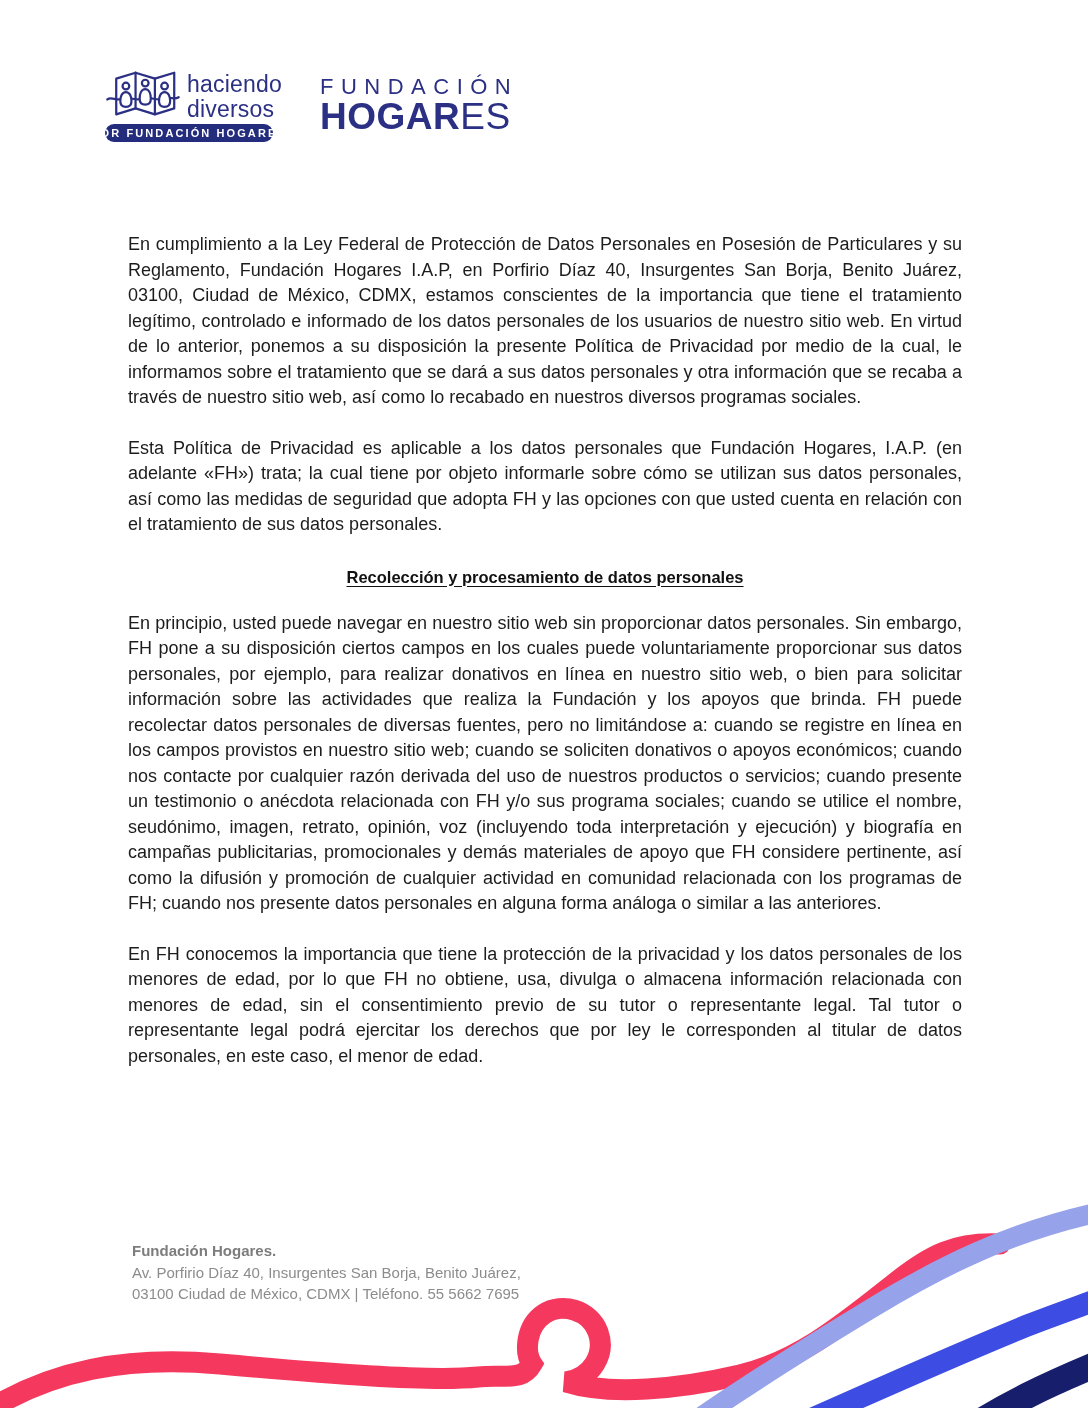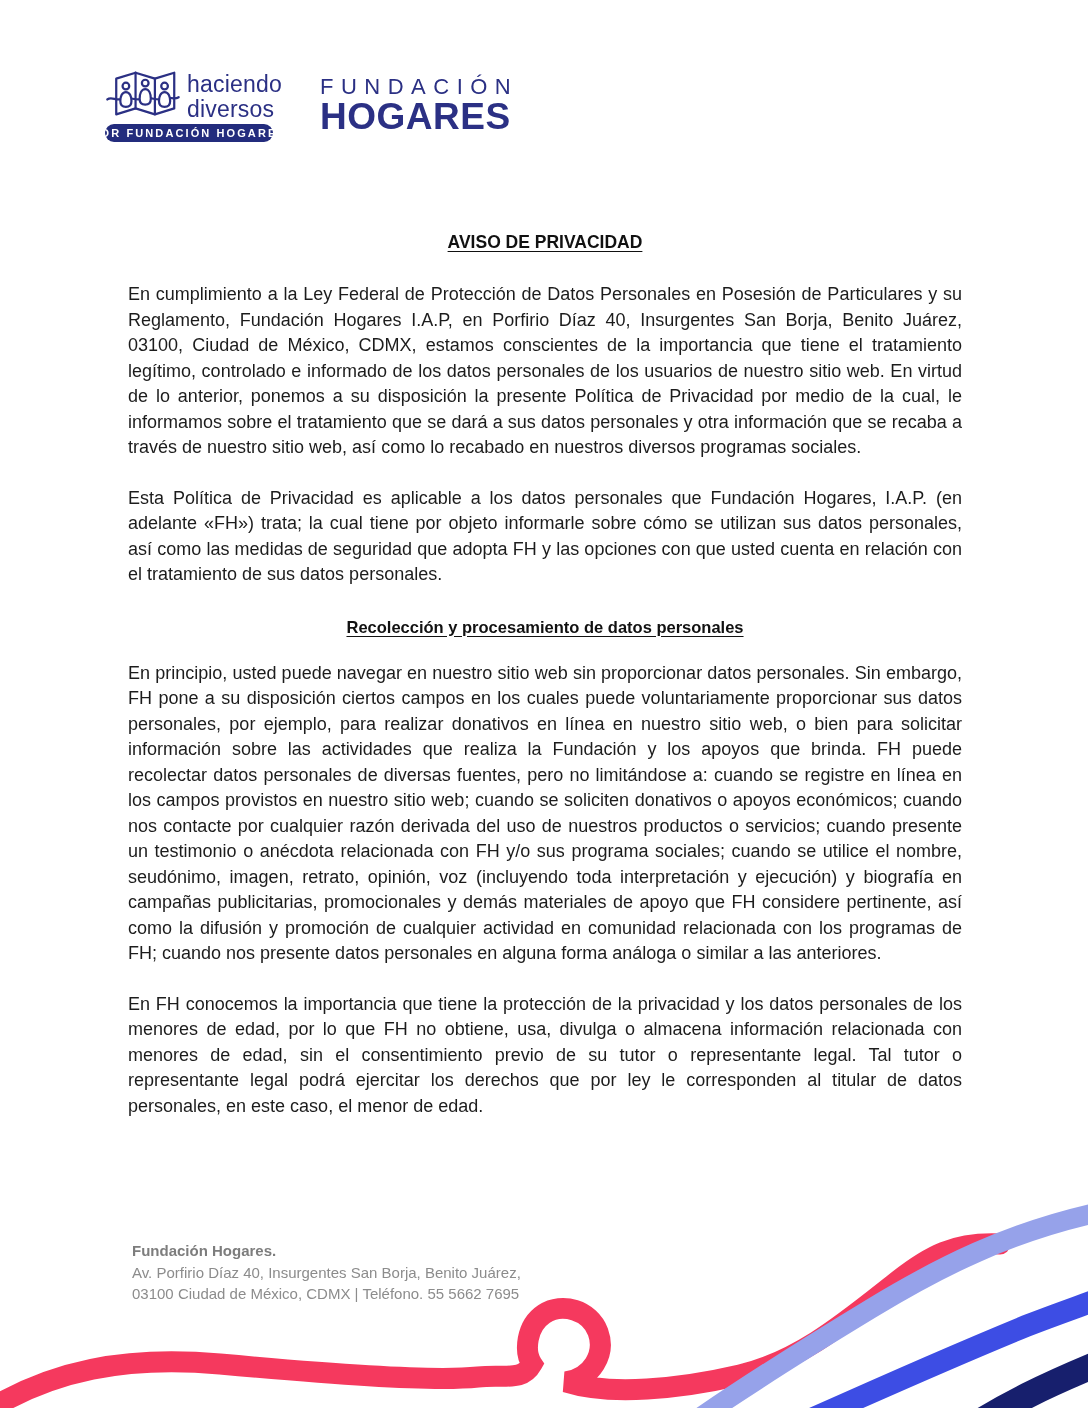--- a/index.html
+++ b/index.html
@@ -31,21 +31,21 @@
     display:flex;align-items:center;justify-content:center;
     white-space:nowrap;
   }
   .logo-fh{margin-left:38px;margin-top:11px;color:#2b3084;}
   .logo-fh .fund{
     font-size:22px;font-weight:500;
     letter-spacing:7.5px;line-height:20px;
   }
   .logo-fh .hog{font-size:37px;line-height:38px;letter-spacing:.5px;margin-top:1px;}
   .logo-fh .hog .b{font-weight:bold;}
-  .logo-fh .hog .l{font-weight:bold;}
+  .logo-fh .hog .l{font-weight:normal;}
 
   
   .main{position:absolute;left:128px;right:126px;top:232px;}
   .doc-title{
     margin:0 0 29px 0;
     text-align:center;
     font-size:17.5px;font-weight:bold;
     text-decoration:underline;
     text-underline-offset:3px;
     color:#111;
@@ -103,21 +103,20 @@
       <div class="badge">POR FUNDACIÓN HOGARES</div>
     </div>
 
     <div class="logo-fh">
       <div class="fund">FUNDACIÓN</div>
       <div class="hog"><span class="b">HOGAR</span><span class="l">ES</span></div>
     </div>
   </div>
 
   <div class="main">
-    <h1 class="doc-title">AVISO DE PRIVACIDAD</h1>
 
     <p class="para">En cumplimiento a la Ley Federal de Protección de Datos Personales en Posesión de Particulares y su Reglamento, Fundación Hogares I.A.P, en Porfirio Díaz 40, Insurgentes San Borja, Benito Juárez, 03100, Ciudad de México, CDMX, estamos conscientes de la importancia que tiene el tratamiento legítimo, controlado e informado de los datos personales de los usuarios de nuestro sitio web. En virtud de lo anterior, ponemos a su disposición la presente Política de Privacidad por medio de la cual, le informamos sobre el tratamiento que se dará a sus datos personales y otra información que se recaba a través de nuestro sitio web, así como lo recabado en nuestros diversos programas sociales.</p>
 
     <p class="para">Esta Política de Privacidad es aplicable a los datos personales que Fundación Hogares, I.A.P. (en adelante «FH») trata; la cual tiene por objeto informarle sobre cómo se utilizan sus datos personales, así como las medidas de seguridad que adopta FH y las opciones con que usted cuenta en relación con el tratamiento de sus datos personales.</p>
 
     <h2 class="section-heading">Recolección y procesamiento de datos personales</h2>
 
     <p class="para">En principio, usted puede navegar en nuestro sitio web sin proporcionar datos personales. Sin embargo, FH pone a su disposición ciertos campos en los cuales puede voluntariamente proporcionar sus datos personales, por ejemplo, para realizar donativos en línea en nuestro sitio web, o bien para solicitar información sobre las actividades que realiza la Fundación y los apoyos que brinda. FH puede recolectar datos personales de diversas fuentes, pero no limitándose a: cuando se registre en línea en los campos provistos en nuestro sitio web; cuando se soliciten donativos o apoyos económicos; cuando nos contacte por cualquier razón derivada del uso de nuestros productos o servicios; cuando presente un testimonio o anécdota relacionada con FH y/o sus programa sociales; cuando se utilice el nombre, seudónimo, imagen, retrato, opinión, voz (incluyendo toda interpretación y ejecución) y biografía en campañas publicitarias, promocionales y demás materiales de apoyo que FH considere pertinente, así como la difusión y promoción de cualquier actividad en comunidad relacionada con los programas de FH; cuando nos presente datos personales en alguna forma análoga o similar a las anteriores.</p>
 
     <p class="para">En FH conocemos la importancia que tiene la protección de la privacidad y los datos personales de los menores de edad, por lo que FH no obtiene, usa, divulga o almacena información relacionada con menores de edad, sin el consentimiento previo de su tutor o representante legal. Tal tutor o representante legal podrá ejercitar los derechos que por ley le corresponden al titular de datos personales, en este caso, el menor de edad.</p>

